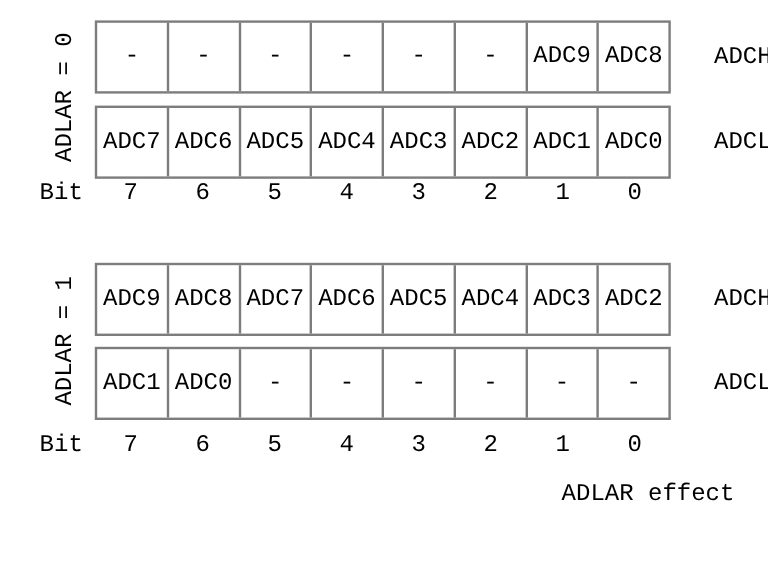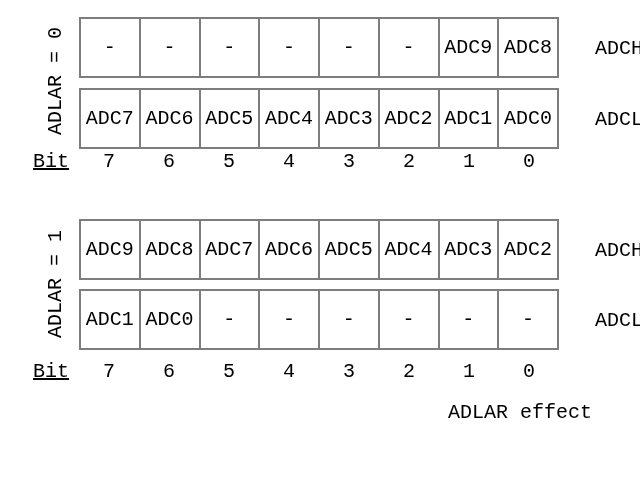--- a/index.html
+++ b/index.html
@@ -39,33 +39,32 @@
   .rot-label {
     position: absolute;
     left: 55px;
     transform: translate(-50%, -50%) rotate(-90deg);
     white-space: nowrap;
   }
   .bit-word {
     position: absolute;
     left: 33px;
     line-height: 24px;
-    text-decoration: underline;
   }
   .bit-row {
     position: absolute;
     left: 79px;
     width: 480px;
     display: flex;
     line-height: 24px;
   }
   .bit { flex: 1 1 0; text-align: center; }
   .caption {
     position: absolute;
-    left: 420px; top: 398px;
+    left: 440px; top: 398px;
     width: 200px;
     text-align: center;
     line-height: 29px;
   }
   
   .s0-adch { top: 17px; }
   .s0-adcl { top: 88px; }
   .s0-name-adch { top: 48px; }
   .s0-name-adcl { top: 119px; }
   .s0-rot { top: 81px; }

